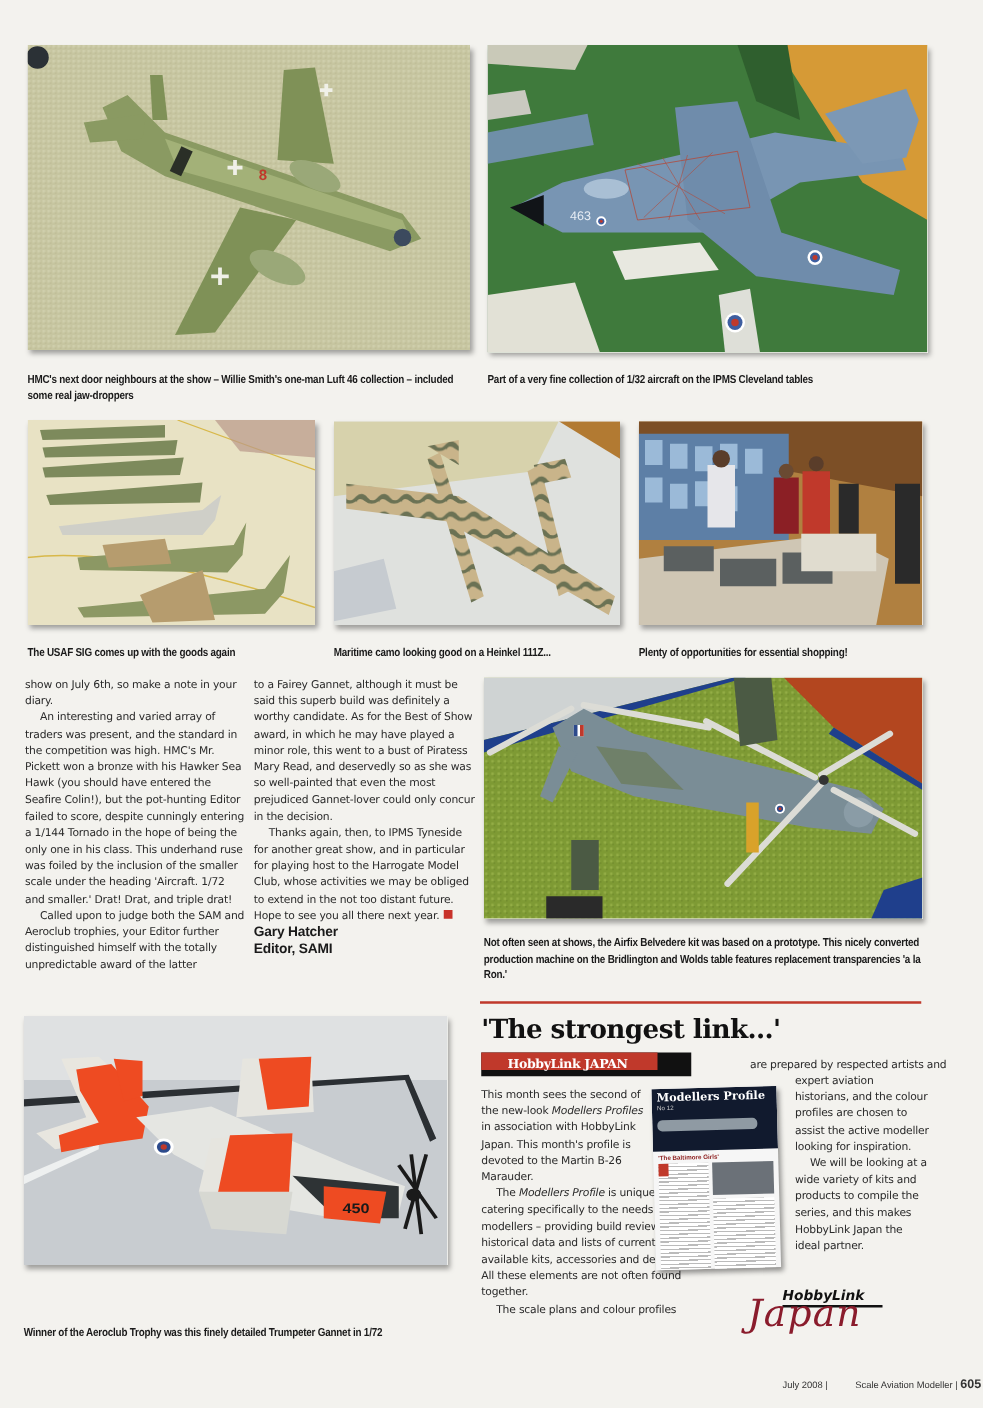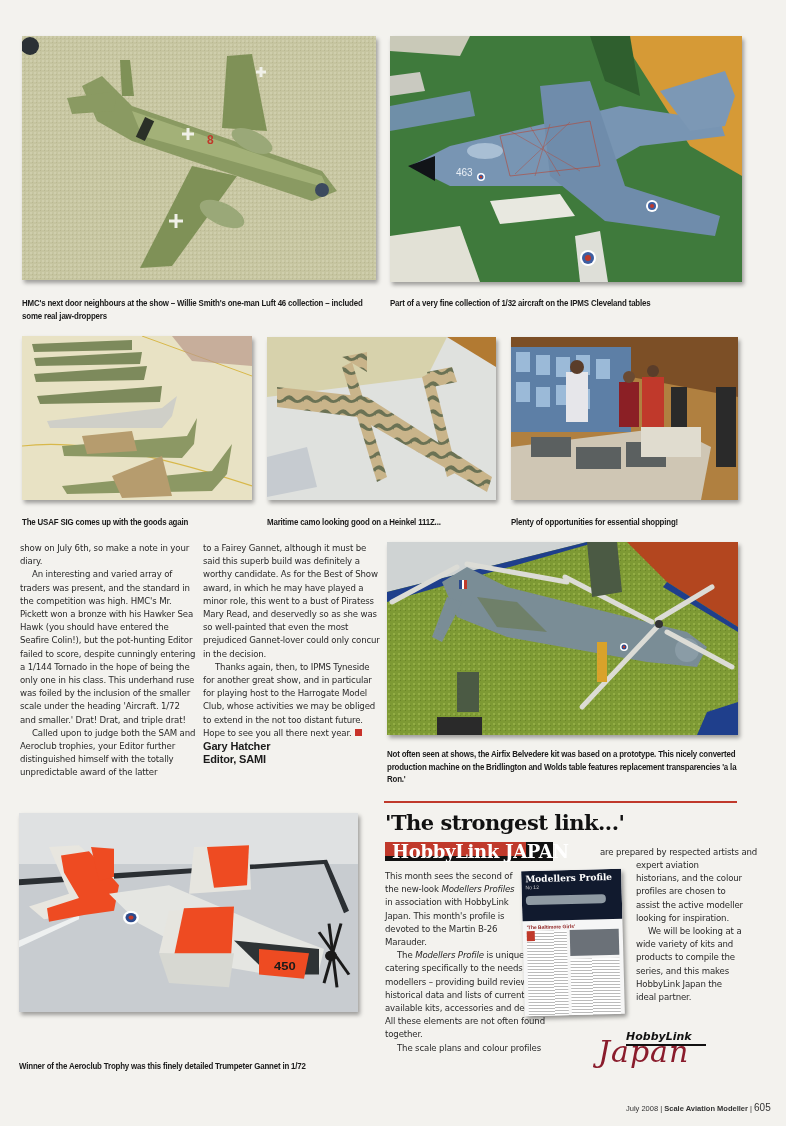--- a/index.html
+++ b/index.html
@@ -8,25 +8,25 @@
   .photo svg { display:block; width:100%; height:100%; }
   .caption { position:absolute; font-family:"Liberation Sans", sans-serif; font-weight:bold; font-size:9.2px; line-height:12.5px; color:#1a1a1a; letter-spacing:-0.2px; transform:scaleX(0.86); transform-origin:left top; }
   .body-col { position:absolute; font-family:"DejaVu Sans", sans-serif; font-size:8.6px; line-height:13.2px; color:#2a2a2a; letter-spacing:-0.15px; }
   .body-col p { margin:0; text-indent:0; }
   .body-col p.ind { text-indent:12px; }
   .sig { font-family:"Liberation Sans", sans-serif; font-weight:bold; font-size:11px; line-height:13px; color:#1a1a1a; }
   .endmark { display:inline-block; width:7px; height:7px; background:#c8322a; margin-left:3px; vertical-align:0px; }
   .redrule { position:absolute; left:384px; top:801px; width:353px; height:2px; background:#c0392b; }
   .headline { position:absolute; left:385px; top:810px; font-family:"DejaVu Serif", serif; font-weight:bold; font-size:21px; color:#111; letter-spacing:-0.5px; white-space:nowrap; }
   .hlj-bar { position:absolute; left:385px; top:842px; width:168px; height:19px; background:#111; }
-  .hlj-red { position:absolute; left:385px; top:842px; width:141px; height:14px; background:#c0392b; color:#fff; font-family:"DejaVu Serif", serif; font-weight:bold; font-size:18px; line-height:19px; padding-left:7px; box-sizing:border-box; white-space:nowrap; letter-spacing:-0.3px; }
+  .hlj-red { position:absolute; left:385px; top:842px; width:141px; height:14px; background:#c0392b; color:#fff; font-family:"DejaVu Serif", serif; font-weight:bold; font-size:10px; line-height:19px; padding-left:21px; box-sizing:border-box; white-space:nowrap; letter-spacing:-0.3px; }
   .i { font-style:italic; }
   .footer { position:absolute; left:626px; top:1102px; font-size:7.5px; color:#333; white-space:nowrap; font-family:"Liberation Sans", sans-serif; }
-  .footer b { font-weight:bold; }
-  .footer .pg { font-weight:normal; font-size:10px; }
+  .footer b { font-weight:normal;margin-left:20px; }
+  .footer .pg { font-weight:bold; font-size:10px; }
   .logo { position:absolute; left:596px; top:1030px; width:120px; height:44px; }
   .thumb { position:absolute; left:523px; top:870px; width:100px; height:145px; background:#f6f6f6; box-shadow:2px 3px 4px rgba(0,0,0,0.4); transform:rotate(-1.5deg); overflow:hidden; }
 </style>
 </head>
 <body>
 
 <div class="photo" style="left:22px;top:36px;width:354px;height:244px;">
   <svg viewBox="0 0 354 244" preserveAspectRatio="none">
     <defs>
       <pattern id="carpet" width="4" height="4" patternUnits="userSpaceOnUse">

